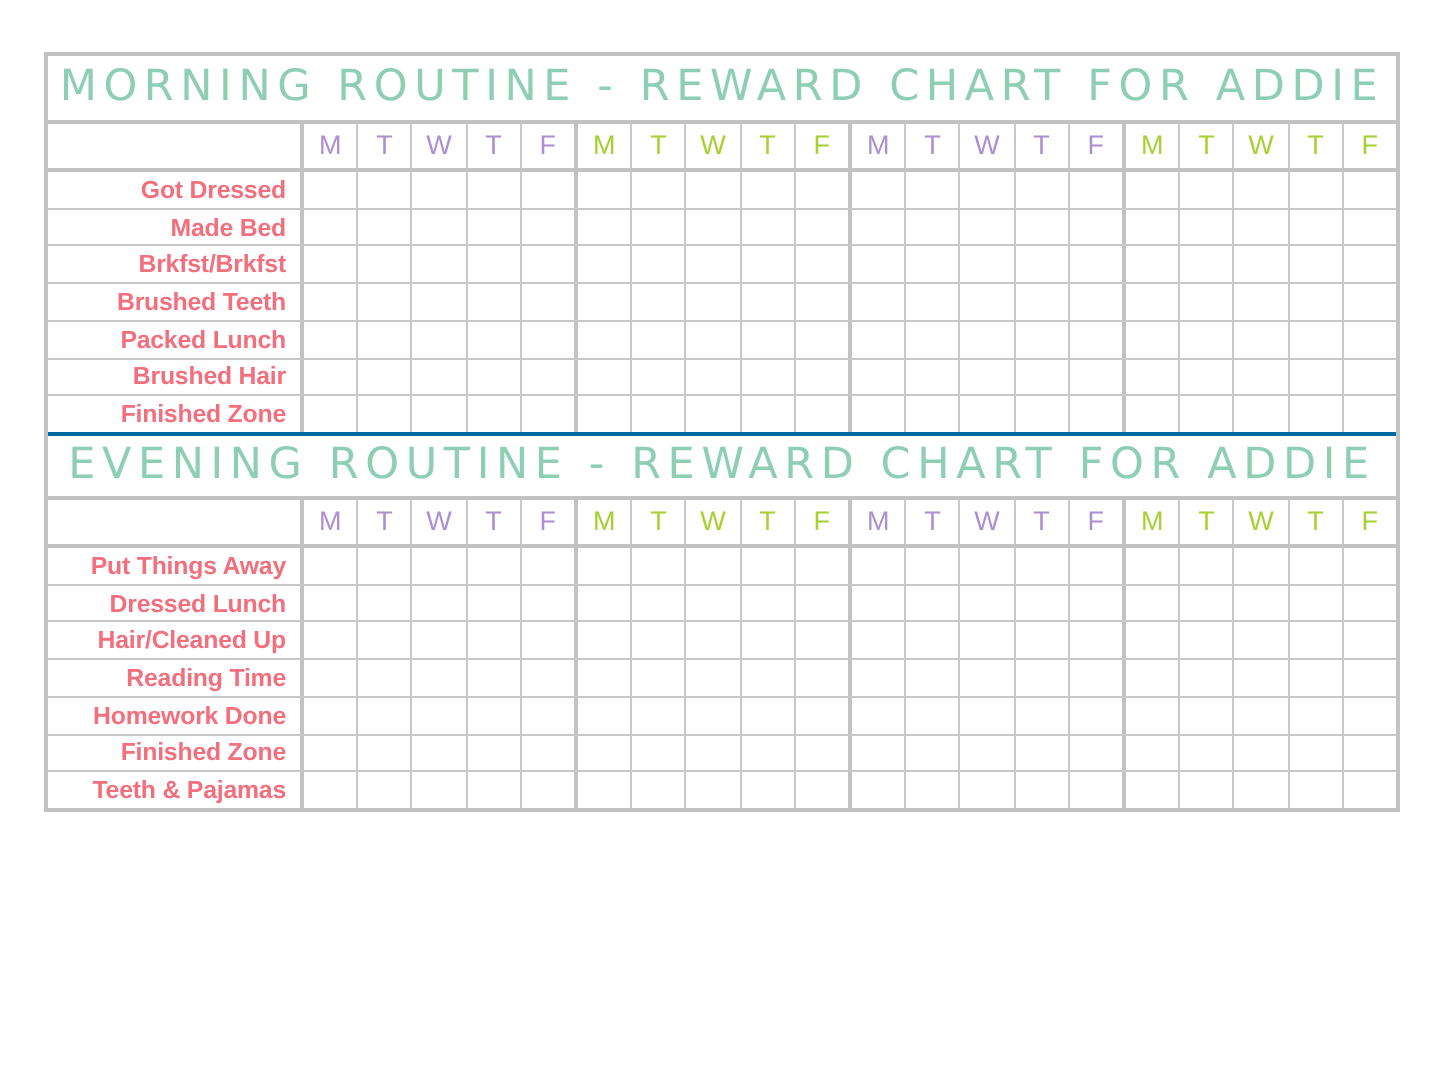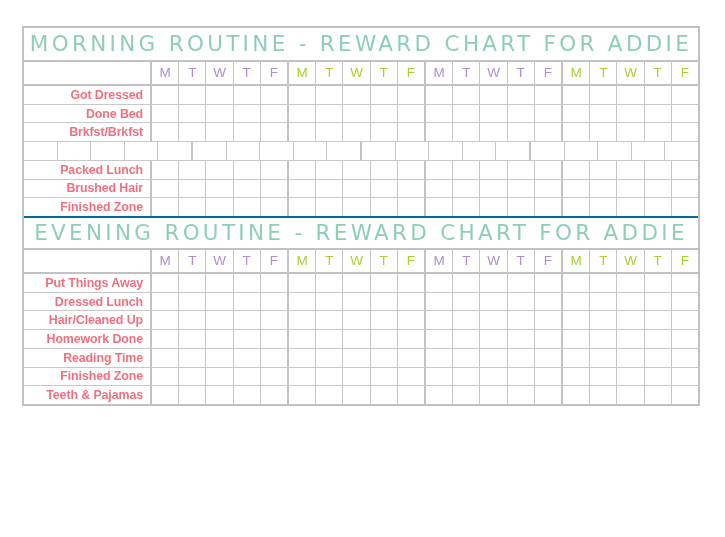--- a/index.html
+++ b/index.html
@@ -210,21 +210,21 @@
         <div class="week">
           <div class="cell"></div>
           <div class="cell"></div>
           <div class="cell"></div>
           <div class="cell"></div>
           <div class="cell"></div>
         </div>
       </div>
 
       <div class="row">
-        <div class="label-cell">Done Bed</div>
+        <div class="label-cell">Made Bed</div>
         <div class="week">
           <div class="cell"></div>
           <div class="cell"></div>
           <div class="cell"></div>
           <div class="cell"></div>
           <div class="cell"></div>
         </div>
         <div class="week">
           <div class="cell"></div>
           <div class="cell"></div>
@@ -274,20 +274,21 @@
         <div class="week">
           <div class="cell"></div>
           <div class="cell"></div>
           <div class="cell"></div>
           <div class="cell"></div>
           <div class="cell"></div>
         </div>
       </div>
 
       <div class="row">
+        <div class="label-cell">Brushed Teeth</div>
         <div class="week">
           <div class="cell"></div>
           <div class="cell"></div>
           <div class="cell"></div>
           <div class="cell"></div>
           <div class="cell"></div>
         </div>
         <div class="week">
           <div class="cell"></div>
           <div class="cell"></div>
@@ -539,53 +540,53 @@
         <div class="week">
           <div class="cell"></div>
           <div class="cell"></div>
           <div class="cell"></div>
           <div class="cell"></div>
           <div class="cell"></div>
         </div>
       </div>
 
       <div class="row">
+        <div class="label-cell">Reading Time</div>
+        <div class="week">
+          <div class="cell"></div>
+          <div class="cell"></div>
+          <div class="cell"></div>
+          <div class="cell"></div>
+          <div class="cell"></div>
+        </div>
+        <div class="week">
+          <div class="cell"></div>
+          <div class="cell"></div>
+          <div class="cell"></div>
+          <div class="cell"></div>
+          <div class="cell"></div>
+        </div>
+        <div class="week">
+          <div class="cell"></div>
+          <div class="cell"></div>
+          <div class="cell"></div>
+          <div class="cell"></div>
+          <div class="cell"></div>
+        </div>
+        <div class="week">
+          <div class="cell"></div>
+          <div class="cell"></div>
+          <div class="cell"></div>
+          <div class="cell"></div>
+          <div class="cell"></div>
+        </div>
+      </div>
+
+      <div class="row">
         <div class="label-cell">Homework Done</div>
-        <div class="week">
-          <div class="cell"></div>
-          <div class="cell"></div>
-          <div class="cell"></div>
-          <div class="cell"></div>
-          <div class="cell"></div>
-        </div>
-        <div class="week">
-          <div class="cell"></div>
-          <div class="cell"></div>
-          <div class="cell"></div>
-          <div class="cell"></div>
-          <div class="cell"></div>
-        </div>
-        <div class="week">
-          <div class="cell"></div>
-          <div class="cell"></div>
-          <div class="cell"></div>
-          <div class="cell"></div>
-          <div class="cell"></div>
-        </div>
-        <div class="week">
-          <div class="cell"></div>
-          <div class="cell"></div>
-          <div class="cell"></div>
-          <div class="cell"></div>
-          <div class="cell"></div>
-        </div>
-      </div>
-
-      <div class="row">
-        <div class="label-cell">Reading Time</div>
         <div class="week">
           <div class="cell"></div>
           <div class="cell"></div>
           <div class="cell"></div>
           <div class="cell"></div>
           <div class="cell"></div>
         </div>
         <div class="week">
           <div class="cell"></div>
           <div class="cell"></div>

